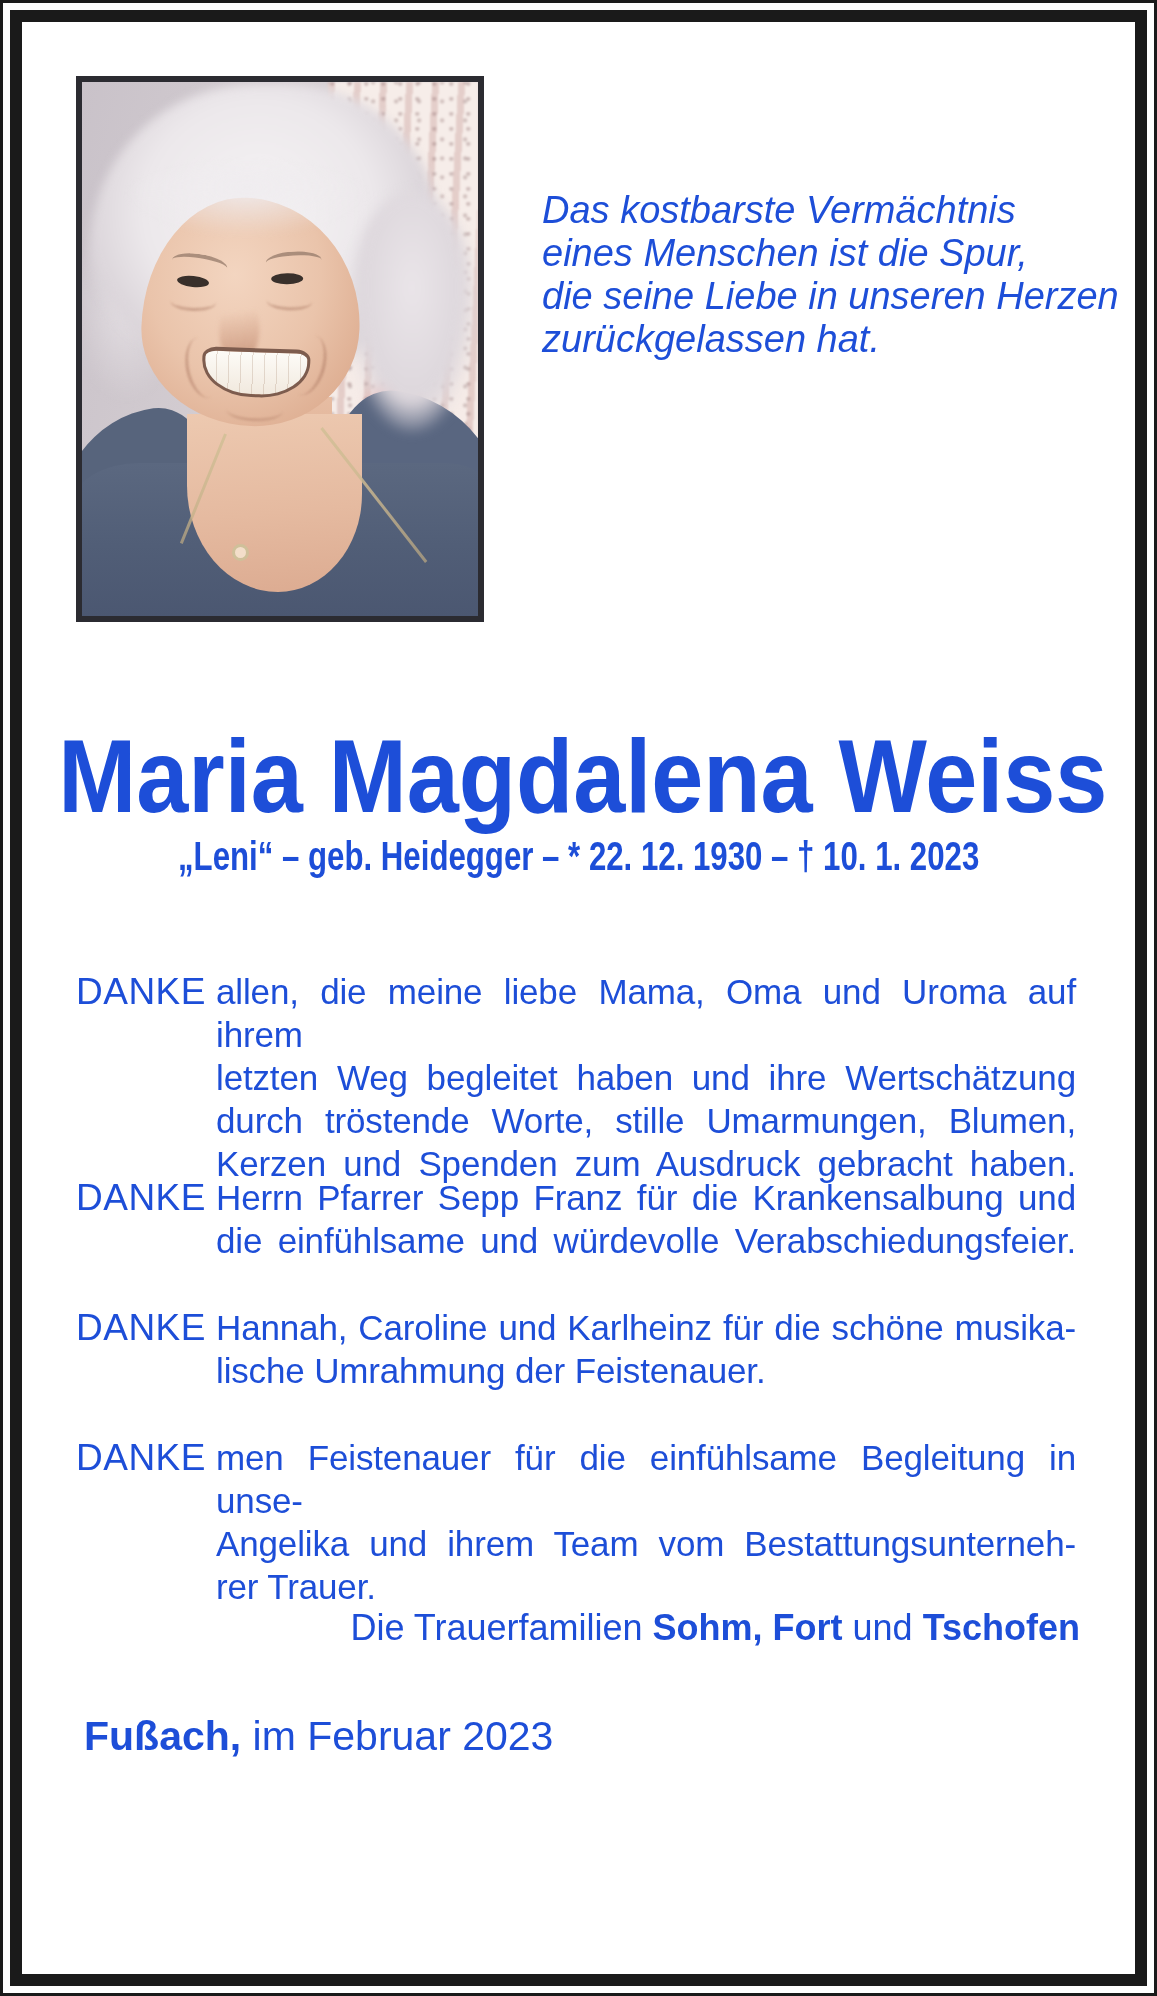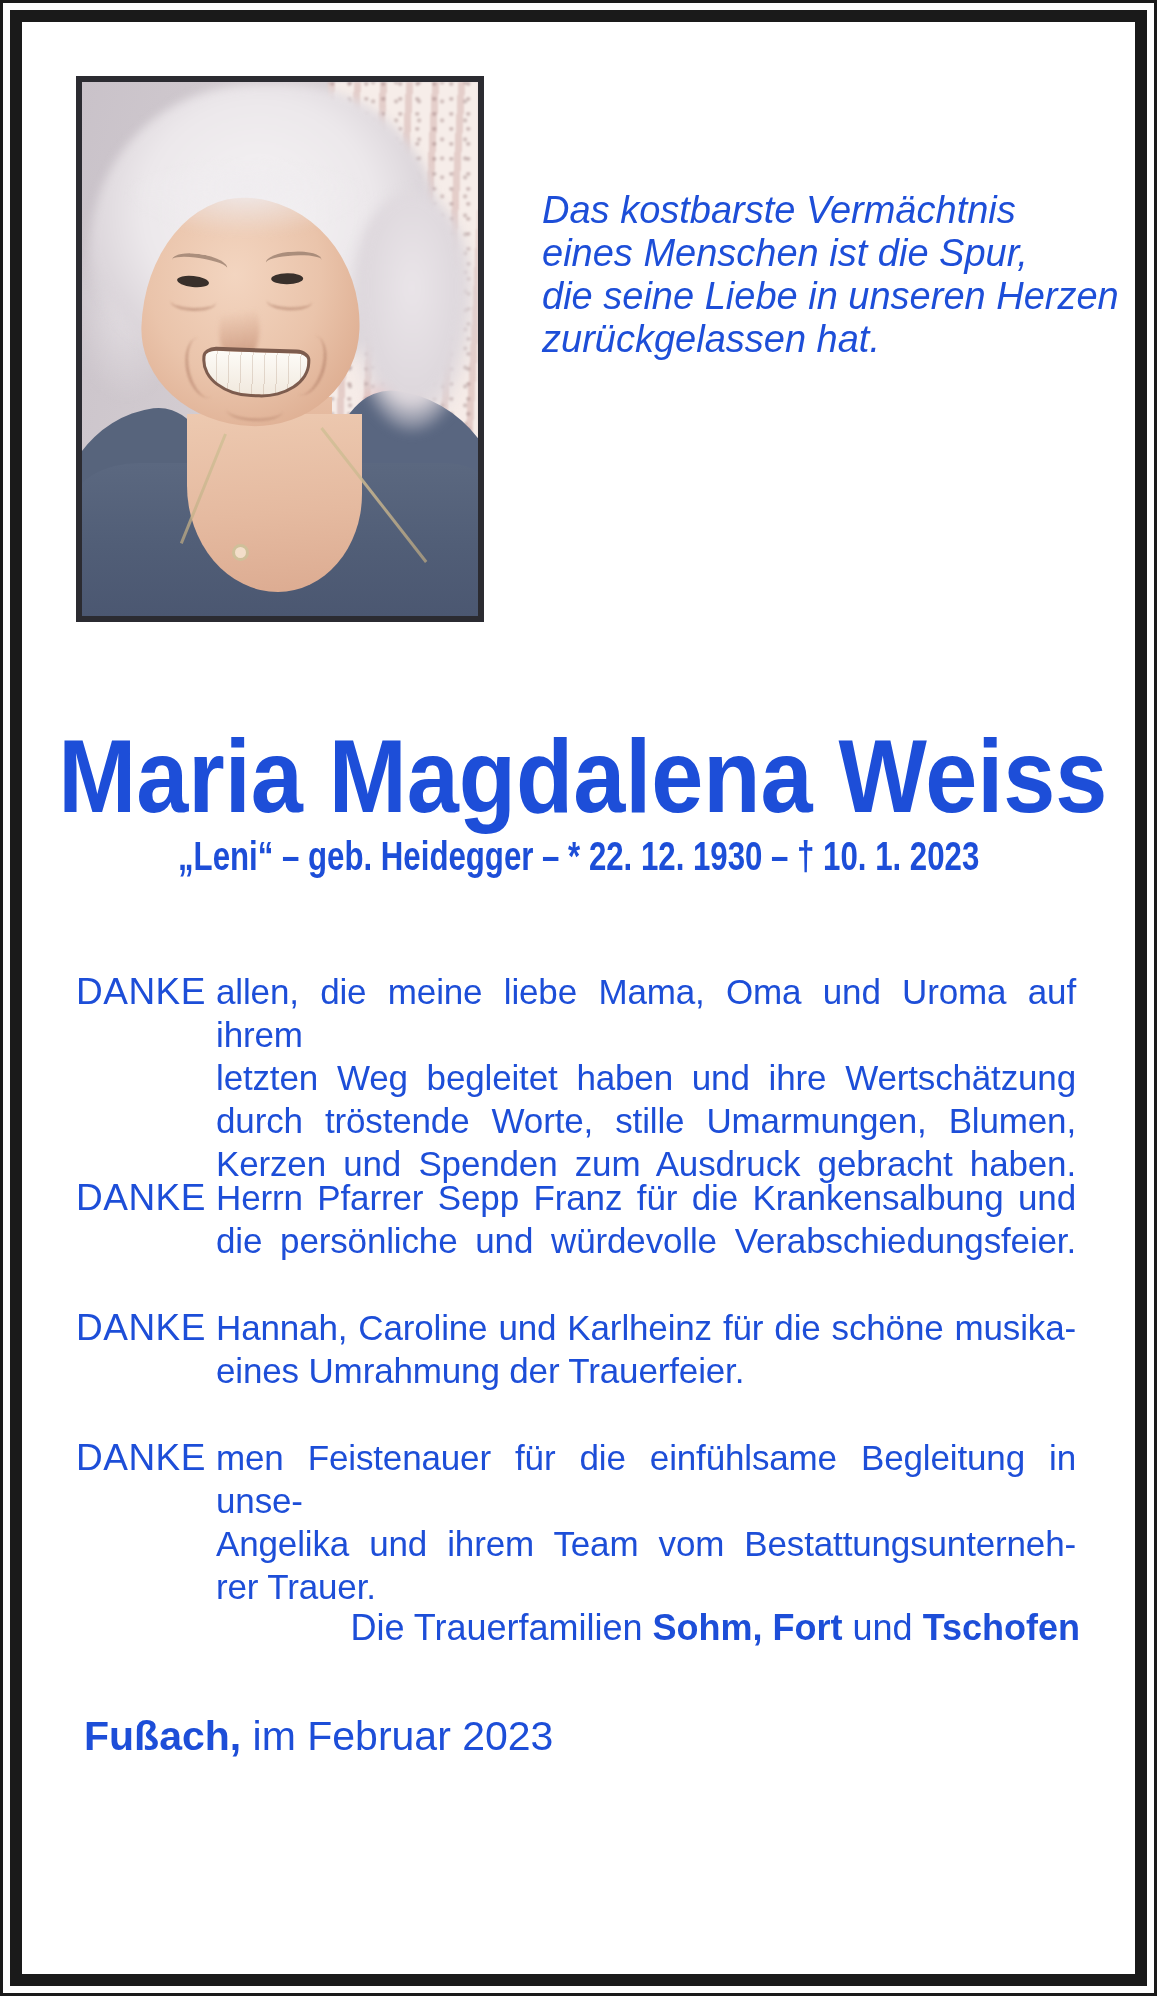--- a/index.html
+++ b/index.html
@@ -176,29 +176,29 @@
       <div class="dl j">letzten Weg begleitet haben und ihre Wertschätzung</div>
       <div class="dl j">durch tröstende Worte, stille Umarmungen, Blumen,</div>
       <div class="dl j">Kerzen und Spenden zum Ausdruck gebracht haben.</div>
     </div>
   </div>
 
   <div class="danke-row row-2">
     <span class="danke-label">DANKE</span>
     <div class="danke-lines">
       <div class="dl j">Herrn Pfarrer Sepp Franz für die Krankensalbung und</div>
-      <div class="dl j">die persönliche und würdevolle Verabschiedungsfeier.</div>
+      <div class="dl j">die einfühlsame und würdevolle Verabschiedungsfeier.</div>
     </div>
   </div>
 
   <div class="danke-row row-3">
     <span class="danke-label">DANKE</span>
     <div class="danke-lines">
       <div class="dl j">Hannah, Caroline und Karlheinz für die schöne musika-</div>
-      <div class="dl">eines Umrahmung der Trauerfeier.</div>
+      <div class="dl">lische Umrahmung der Feistenauer.</div>
     </div>
   </div>
 
   <div class="danke-row row-4">
     <span class="danke-label">DANKE</span>
     <div class="danke-lines">
       <div class="dl j">men Feistenauer für die einfühlsame Begleitung in unse-</div>
       <div class="dl j">Angelika und ihrem Team vom Bestattungsunterneh-</div>
       <div class="dl">rer Trauer.</div>
     </div>

